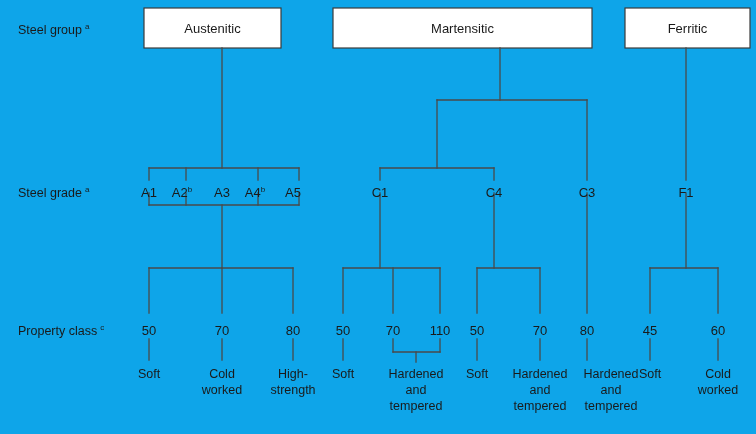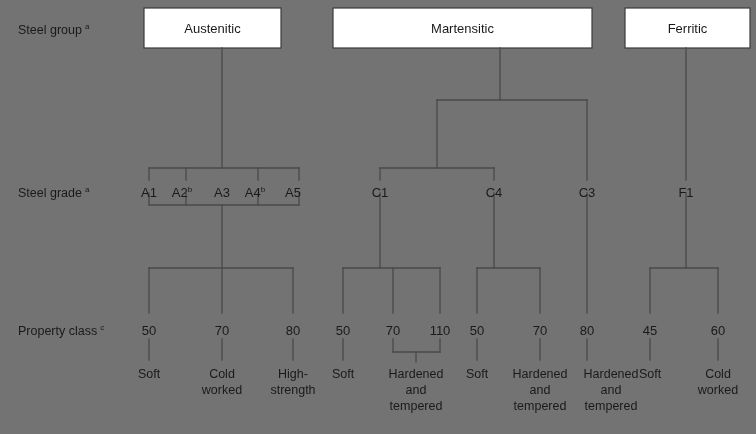--- a/index.html
+++ b/index.html
@@ -4,21 +4,21 @@
 <style>
   html, body {
     margin: 0;
     padding: 0;
     background: #ffffff;
   }
   #diagram-root {
     position: relative;
     width: 756px;
     height: 434px;
-    background: #737373;
+    background: #0ea5e9;
     font-family: "Liberation Sans", sans-serif;
     overflow: hidden;
   }
   svg#tree {
     position: absolute;
     left: 0;
     top: 0;
     width: 756px;
     height: 434px;
   }

